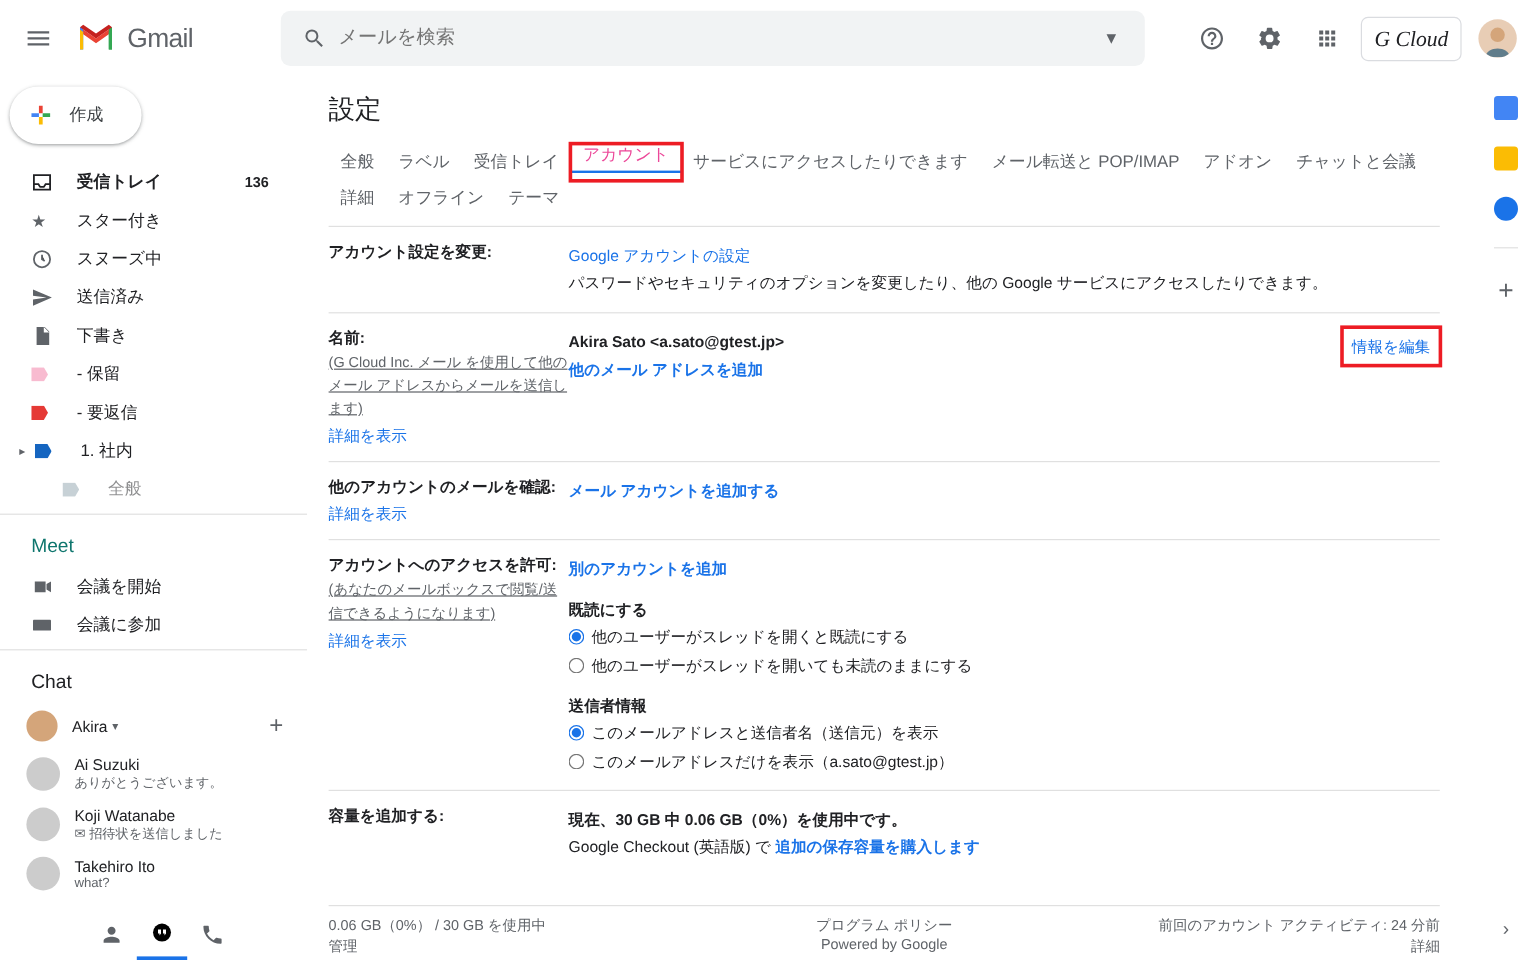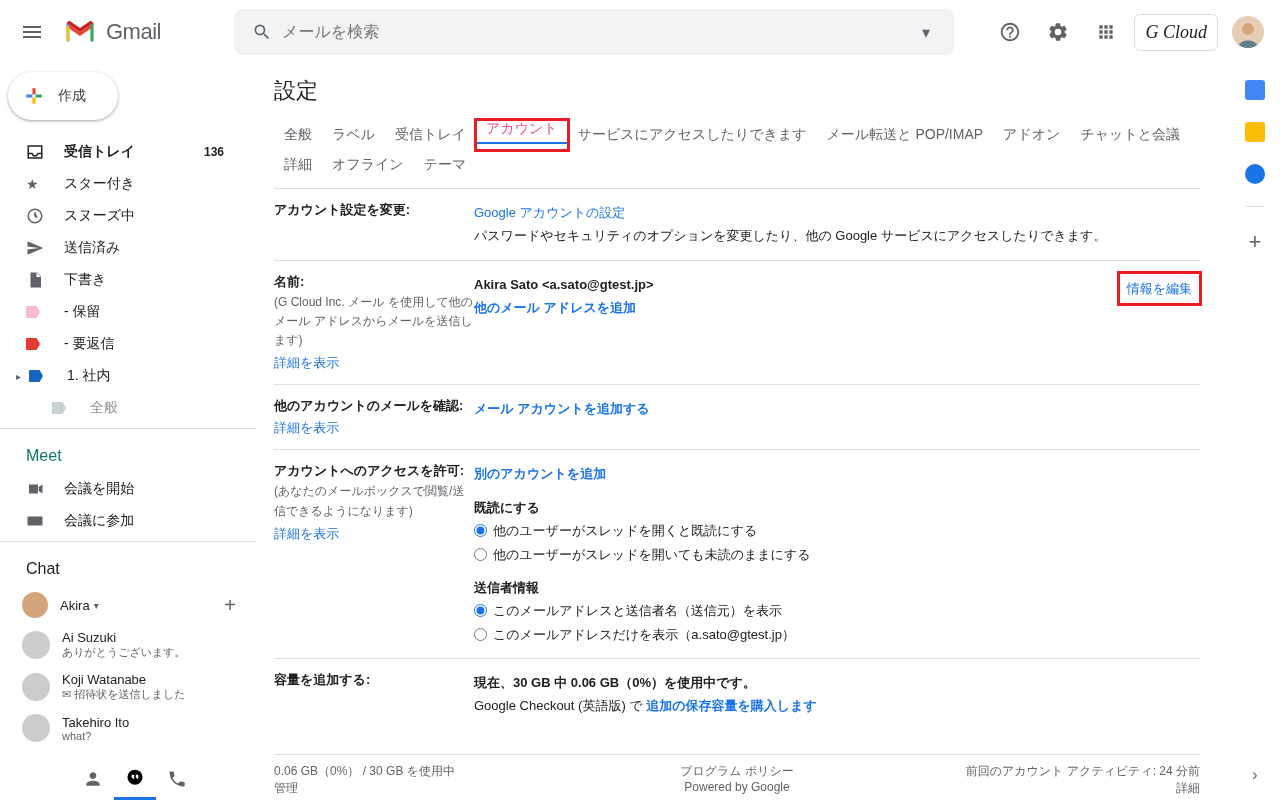--- a/index.html
+++ b/index.html
@@ -58,21 +58,21 @@
 .tab-row { display: flex; flex-wrap: wrap; gap: 0; margin: 14px 0 8px; font-size: 14px; color: #1558b3; }
 .tab-row a { color: #1a73e8; text-decoration: none; padding: 6px 10px; cursor: pointer; }
 .tab-row a.active { color: #1a73e8; border-bottom: 2px solid #1a73e8; }
 .tab-row { color: #5f6368; }
 .tab-row a { color: #5f6368; }
 .tab-row a.active { color: #ec4899; }
 
 .section { border-top: 1px solid #e0e0e0; padding: 12px 0; display: flex; font-size: 13px; }
 .section .lcol { width: 200px; flex-shrink: 0; }
 .section .lcol .lbl { font-weight: 700; color: #202124; }
-.section .lcol .desc { font-size: 12px; color: #5f6368; line-height: 1.6; margin-top: 2px; }
+.section .lcol .desc { font-size: 12px; color: #5f6368; line-height: 1.6; margin-top: 2px; text-decoration: underline; }
 .section .rcol { flex: 1; color: #202124; line-height: 1.8; }
 .rcol .link { color: #1a73e8; cursor: pointer; }
 .section .rcol strong { font-weight: 700; }
 .link-detail { color: #1a73e8; font-size: 13px; cursor: pointer; margin-top: 4px; display: inline-block; }
 
 .radio-row { display: flex; align-items: center; gap: 6px; font-size: 13px; }
 .radio-row input { accent-color: #1a73e8; }
 
 .red-box { outline: 3px solid #ed1c24; outline-offset: -1px; }
 .red-box-tab { display:inline-block; }

